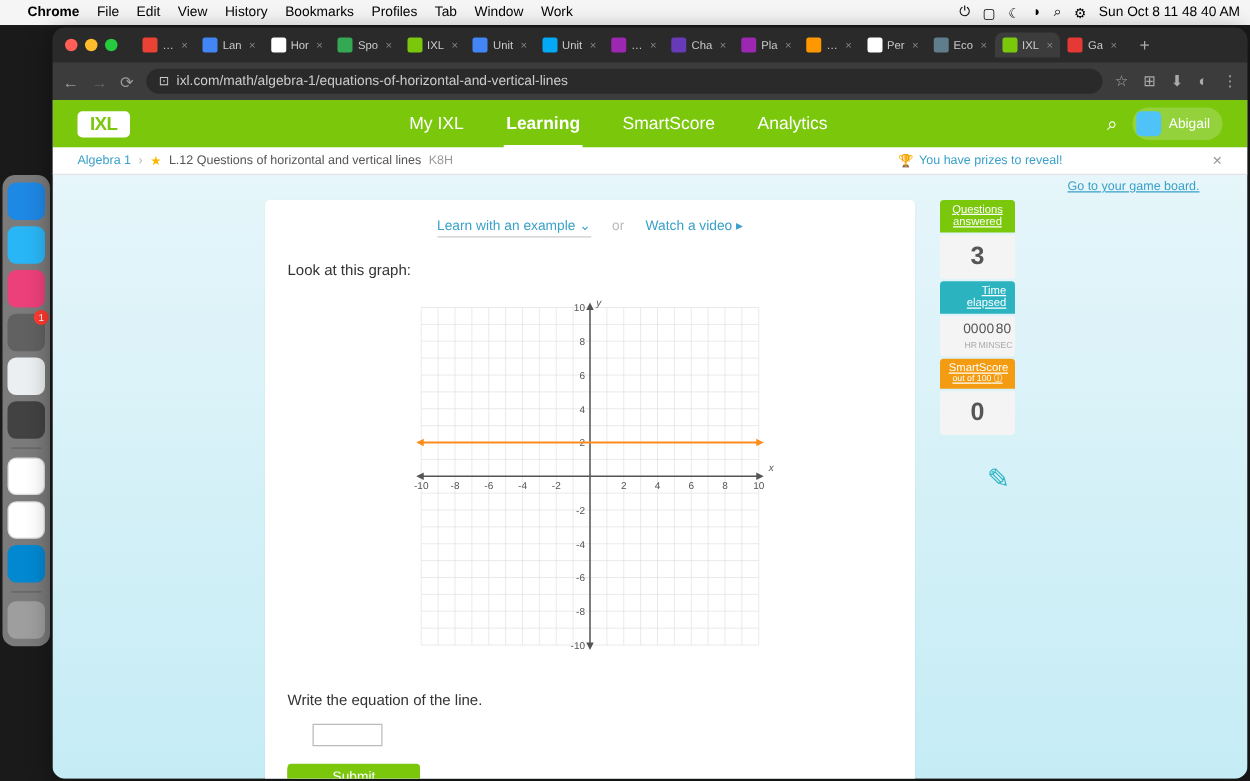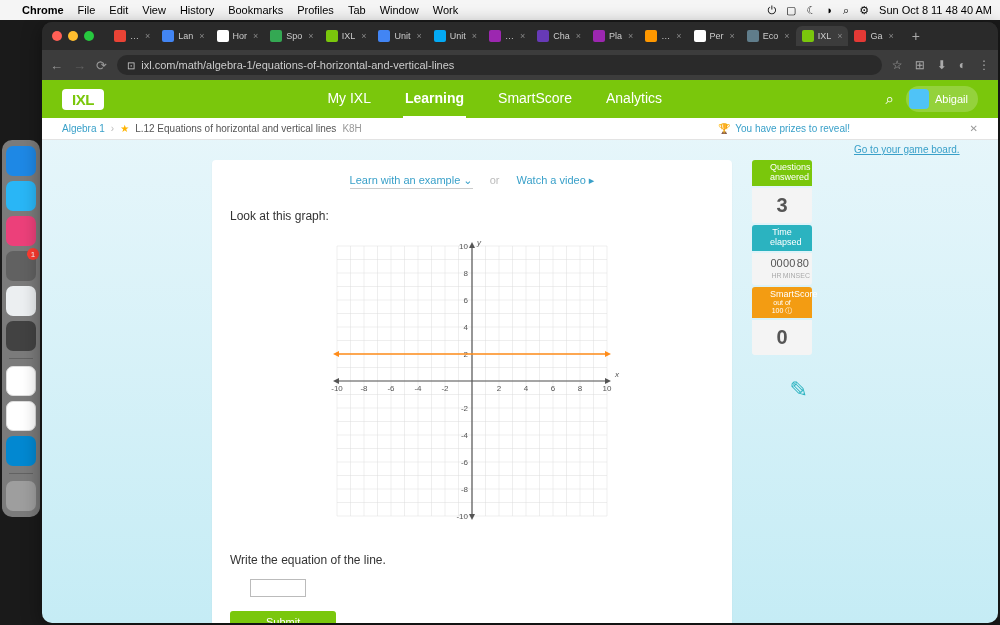--- a/index.html
+++ b/index.html
@@ -58,23 +58,23 @@
   .prompt { font-size:12px; color:#333; margin: 22px 0 8px; }
 
   .graph-wrap { position:relative; width:300px; height:300px; margin: 0 auto 8px; }
   .graph-wrap svg { width:100%; height:100%; }
 
   .answer-input { border:1px solid #bbb; width:56px; height:18px; margin: 4px 0 0 20px; font-size:11px; padding:1px 3px;}
   .submit-btn { background:#7ac70c; color:#fff; border:none; border-radius:3px; padding: 5px 36px; font-size:11px; margin-top:14px; box-shadow:0 2px 0 #5ea30a;}
   .workout { text-align:center; color:#39a0c9; font-size:13px; font-weight:600; margin-top:14px;}
 
   .side-panel { width:60px; display:flex; flex-direction:column; gap:2px; font-size:9px; text-align:center;}
-  .stat-head { background:#7ac70c; color:#fff; border-radius:3px 3px 0 0; padding:3px 18px; line-height:1.1;}
+  .stat-head { background:#7ac70c; color:#fff; border-radius:3px 3px 0 0; padding:3px 7px; line-height:1.1;text-decoration:underline;}
   .stat-head.orange{background:#f39c12;}
-  .stat-head.teal{background:#2bb3c0;}
+  .stat-head.teal{background:#2bb3c0;text-align:right;}
   .stat-body { background:#f4f4f4; color:#555; padding:6px 2px; font-size:20px; font-weight:600; border-radius:0 0 3px 3px;}
   .stat-body.small{font-size:9px;font-weight:400;display:flex;justify-content:flex-end;padding:4px 2px;}
   .stat-body.small div{line-height:1.2;}
   .stat-body.small .n{font-size:11px;display:block;}
   .stat-body.small .u{font-size:7px;color:#aaa;}
   .pencil{margin-top:20px;font-size:22px;color:#2bb3c0;transform:rotate(0deg);text-align:right;padding-right:4px;}
 
   
   .dock { position:absolute; left:2px; top:140px; width:38px; display:flex; flex-direction:column; gap:5px; align-items:center; padding:6px 2px; background:rgba(220,220,220,0.5); border-radius:10px; }
   .dock .app{width:30px;height:30px;border-radius:7px;position:relative;}
@@ -246,21 +246,21 @@
           <span>Abigail</span>
         </div>
       </div>
     </div>
 
     <div class="breadcrumb-bar">
       <div class="left">
         <span>Algebra 1</span>
         <span class="sep">›</span>
         <span class="star">★</span>
-        <span style="color:#555">L.12 Equations of horizontal and vertical lines</span>
+        <span style="color:#555">L.12 Questions of horizontal and vertical lines</span>
         <span class="skillcode">K8H</span>
       </div>
       <div class="prize-banner">
         <span class="trophy">🏆</span>
         <span>You have prizes to reveal!</span>
         <a>Go to your game board.</a>
         <span class="x">✕</span>
       </div>
     </div>
 

